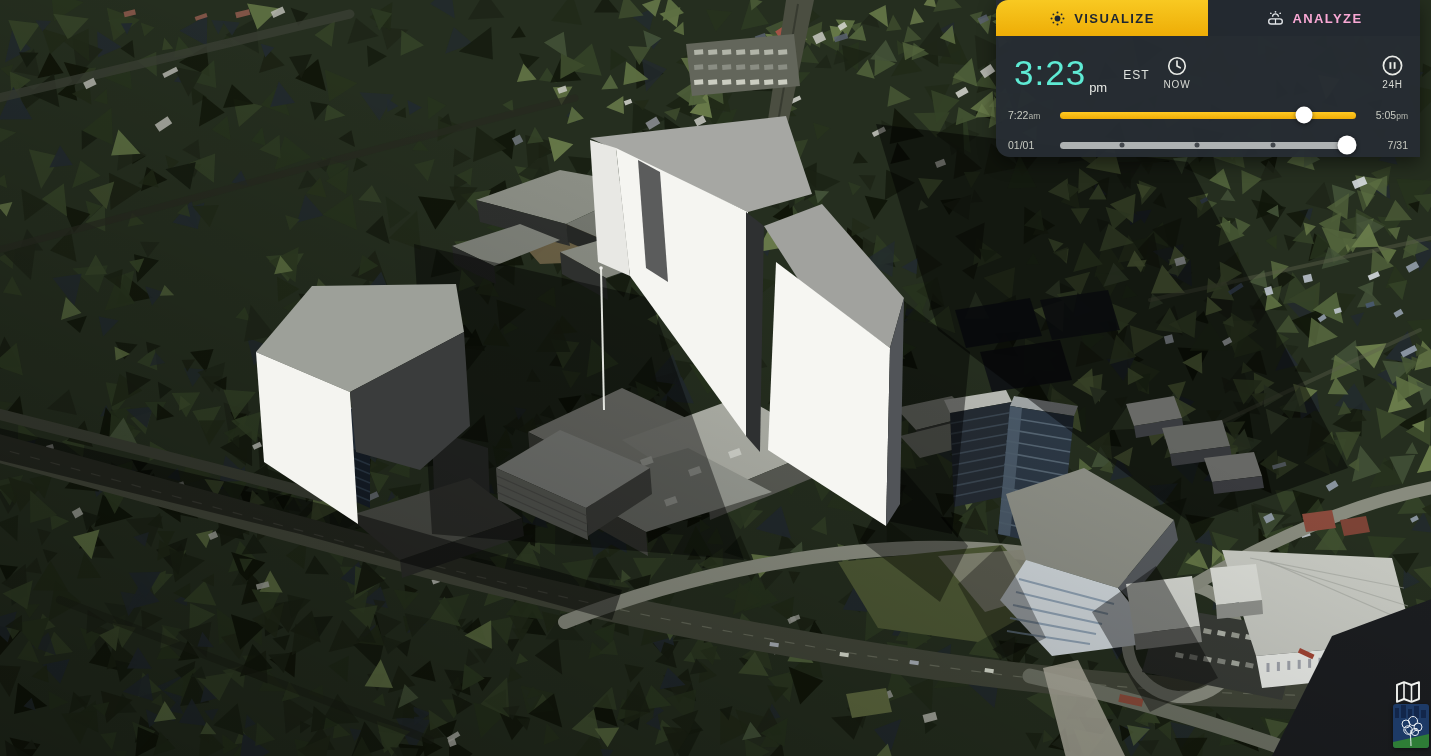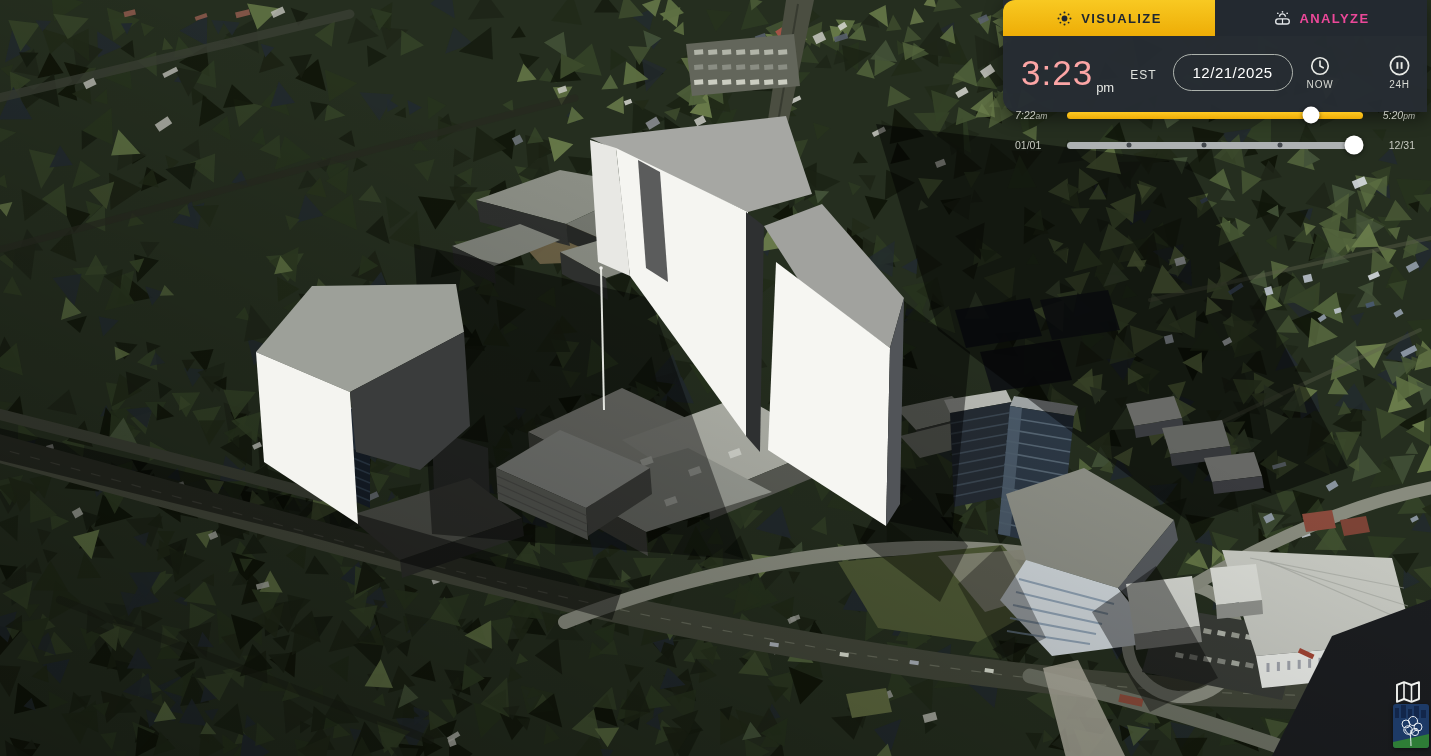--- a/index.html
+++ b/index.html
@@ -1,42 +1,42 @@
 <!DOCTYPE html>
 <html><head>
 <meta charset="utf-8">
 <style>
   html,body{margin:0;padding:0;background:#000;}
   .stage{position:relative;width:1431px;height:756px;overflow:hidden;
          font-family:"Liberation Sans",sans-serif;background:#232b1c;}
   #scene{position:absolute;left:0;top:0;width:1431px;height:756px;display:block;}
 
   
-  .panel{position:absolute;top:0;right:4px;width:424px;height:112px;
+  .panel{position:absolute;top:0;right:11px;width:424px;height:157px;
          background:rgba(38,44,51,.97);border-bottom-left-radius:14px;
          box-shadow:0 6px 18px rgba(0,0,0,.45);color:#e9ebe8;z-index:5;}
   .tabs{display:flex;height:36px;}
   .tab{flex:1;display:flex;align-items:center;justify-content:center;gap:8px;
        font-size:13px;font-weight:700;letter-spacing:1.4px;cursor:pointer;}
   .tab.active{background:linear-gradient(#f8c922,#eead06);color:#1e2632;
        border-top-left-radius:12px;}
-  .tab.inactive{background:rgba(35,41,48,.9);color:#ec4899;border-top-right-radius:0;text-align:center;}
+  .tab.inactive{background:rgba(35,41,48,.9);color:#f9a8d4;border-top-right-radius:0;text-align:center;}
   .row1{display:flex;align-items:center;padding:10px 14px 0 18px;height:52px;}
-  .time-big{font-size:35px;font-weight:500;color:#fca5a5;letter-spacing:1px;line-height:1;}
+  .time-big{font-size:35px;font-weight:500;color:#5eead4;letter-spacing:1px;line-height:1;}
   .time-mer{font-size:13px;color:#e6e8e4;margin-left:3px;align-self:flex-end;padding-bottom:3px;}
   .time-tz{font-size:12px;color:#dfe2dd;letter-spacing:1px;margin-left:16px;align-self:center;padding-top:6px;text-align:right;}
   .date-pill{margin-left:16px;background:transparent;border:1.5px solid rgba(218,223,213,.75);
        border-radius:19px;color:#fff;font-size:15px;letter-spacing:.5px;
        padding:9px 19px;font-family:inherit;cursor:pointer;}
   .stackbtn{display:flex;flex-direction:column;align-items:center;gap:2px;cursor:pointer;}
   .stackbtn .lab{font-size:10px;letter-spacing:.8px;color:#d8dad4;}
   .now-btn{margin-left:14px;}
   .h24-btn{margin-left:auto;margin-right:2px;justify-content:center;}
   .srow{display:flex;align-items:center;padding:0 12px 0 12px;height:26px;margin-top:4px;}
-  .srow.first{font-style:italic;}
+  .srow.first{}
   .slbl{width:44px;font-size:10.5px;color:#c8cbc2;white-space:nowrap;}
   .slbl small{font-size:8.5px;color:#b4b7ae;}
   .slbl.right{text-align:right;}
   .track{position:relative;flex:1;height:7px;border-radius:4px;margin:0 8px;cursor:pointer;}
   .track.yellow{background:linear-gradient(#ffca24,#eeab05);}
   .track.gray{background:#aeb2b3;}
   .knob{position:absolute;top:50%;width:17px;height:17px;border-radius:50%;
         background:#fff;transform:translate(-50%,-50%);
         box-shadow:0 1px 4px rgba(0,0,0,.5);cursor:grab;}
   .knob.big{width:19px;height:19px;}
@@ -1997,23 +1997,20 @@
           <line x1="11" y1="10.5" x2="11" y2="16.5" stroke="#e2e5e8" stroke-width="1.4"></line>
         </svg>
         <span>ANALYZE</span>
       </div>
     </div>
 
     <div class="row1">
       <span class="time-big">3:23</span>
       <span class="time-mer">pm</span>
       <span class="time-tz">EST</span>
-      <button class="date-pill">
-        <span>12/21/2025</span>
-      </button>
       <div class="stackbtn now-btn">
         <svg width="22" height="22" viewBox="0 0 24 24">
           <circle cx="12" cy="12" r="9" fill="none" stroke="#e8eae6" stroke-width="1.8"></circle>
           <path d="M12,6.5 L12,12 L15.5,14" fill="none" stroke="#e8eae6" stroke-width="1.8" stroke-linecap="round"></path>
         </svg>
         <span class="lab">NOW</span>
       </div>
       <div class="stackbtn h24-btn">
         <svg width="23" height="23" viewBox="0 0 24 24">
           <circle cx="12" cy="12" r="9.5" fill="none" stroke="#e8eae6" stroke-width="1.8"></circle>
@@ -2022,32 +2019,32 @@
         </svg>
         <span class="lab">24H</span>
       </div>
     </div>
 
     <div class="srow first">
       <span class="slbl"><span>7:22</span><small>am</small></span>
       <div class="track yellow" id="time-track">
         <div class="knob" id="time-knob" style="left: 82.5%;"></div>
       </div>
-      <span class="slbl right"><span>5:20</span><small>pm</small></span>
+      <span class="slbl right"><span>5:05</span><small>pm</small></span>
     </div>
 
     <div class="srow">
       <span class="slbl">01/01</span>
       <div class="track gray" id="date-track">
           <div class="tick" style="left: 72%;"></div>
           <div class="tick" style="left: 46.3%;"></div>
           <div class="tick" style="left: 21%;"></div>
         <div class="knob big" id="date-knob" style="left: 97%;"></div>
       </div>
-      <span class="slbl right">12/31</span>
+      <span class="slbl right">7/31</span>
     </div>
   </div>
 
   <div class="map-btn">
     <svg width="28" height="24" viewBox="0 0 28 24">
       <path d="M3,5 L10,2.2 L17.5,5 L25,2.2 L25,19 L17.5,21.8 L10,19 L3,21.8 Z" fill="none" stroke="#f2f3f0" stroke-width="1.9" stroke-linejoin="round"></path>
       <line x1="10" y1="2.2" x2="10" y2="19" stroke="#f2f3f0" stroke-width="1.6"></line>
       <line x1="17.5" y1="5" x2="17.5" y2="21.8" stroke="#f2f3f0" stroke-width="1.6"></line>
     </svg>
   </div>

